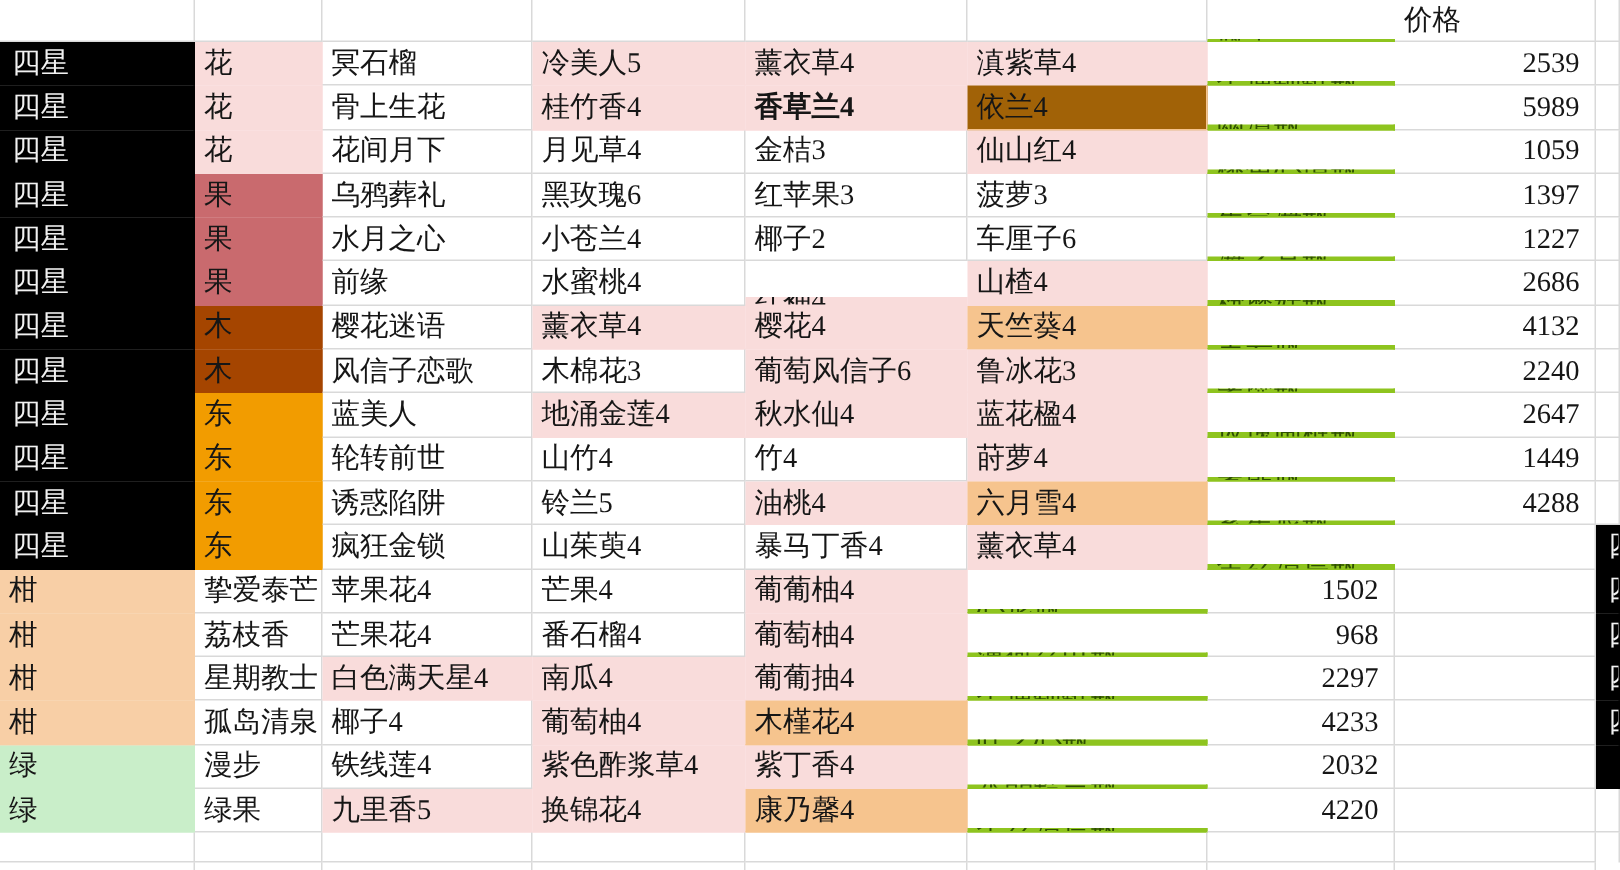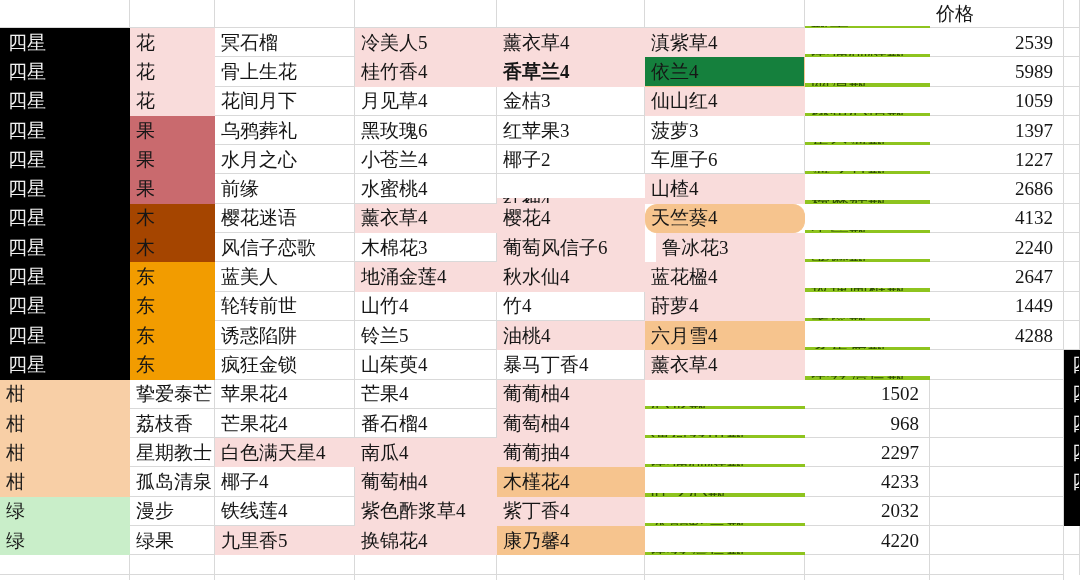--- a/index.html
+++ b/index.html
@@ -67,21 +67,21 @@
     <div class="c" style="background: rgb(249, 220, 219); border-right-color: rgb(249, 220, 219); border-bottom-color: rgb(249, 220, 219);">薰衣草4</div>
     <div class="c" style="background: rgb(249, 220, 219); border-right-color: rgb(249, 220, 219); border-bottom-color: rgb(249, 220, 219);">滇紫草4</div>
     <div class="c bottle">金属锁链瓶</div>
     <div class="c price">2539</div>
     <div class="c"></div>
     <div class="c star">四星</div>
     <div class="c" style="background: rgb(249, 220, 219); border-right-color: rgb(249, 220, 219); border-bottom-color: rgb(249, 220, 219);">花</div>
     <div class="c">骨上生花</div>
     <div class="c" style="background: rgb(249, 220, 219); border-right-color: rgb(249, 220, 219); border-bottom-color: rgb(249, 220, 219);">桂竹香4</div>
     <div class="c" style="background: rgb(249, 220, 219); border-right-color: rgb(249, 220, 219); border-bottom-color: rgb(249, 220, 219); font-weight: bold;">香草兰4</div>
-    <div class="c" style="background: #15803d; border-right-color: rgb(246, 196, 142); border-bottom-color: rgb(246, 196, 142);">依兰4</div>
+    <div class="c" style="background: #a16207; border-right-color: rgb(246, 196, 142); border-bottom-color: rgb(246, 196, 142);">依兰4</div>
     <div class="c bottle">幽潭瓶</div>
     <div class="c price">5989</div>
     <div class="c"></div>
     <div class="c star">四星</div>
     <div class="c" style="background: rgb(249, 220, 219); border-right-color: rgb(249, 220, 219); border-bottom-color: rgb(249, 220, 219);">花</div>
     <div class="c">花间月下</div>
     <div class="c">月见草4</div>
     <div class="c">金桔3</div>
     <div class="c" style="background: rgb(249, 220, 219); border-right-color: rgb(249, 220, 219); border-bottom-color: rgb(249, 220, 219);">仙山红4</div>
     <div class="c bottle">桃色心情瓶</div>
@@ -112,30 +112,30 @@
     <div class="c" style="background: rgb(249, 220, 219); border-right-color: rgb(249, 220, 219); border-bottom-color: rgb(249, 220, 219); margin-top: 24px;">红袖4</div>
     <div class="c" style="background: rgb(249, 220, 219); border-right-color: rgb(249, 220, 219); border-bottom-color: rgb(249, 220, 219);">山楂4</div>
     <div class="c bottle">粉蘑菇瓶</div>
     <div class="c price">2686</div>
     <div class="c"></div>
     <div class="c star">四星</div>
     <div class="c" style="background: rgb(165, 69, 0); border-right-color: rgb(165, 69, 0); border-bottom-color: rgb(165, 69, 0);">木</div>
     <div class="c">樱花迷语</div>
     <div class="c" style="background: rgb(249, 220, 219); border-right-color: rgb(249, 220, 219); border-bottom-color: rgb(249, 220, 219);">薰衣草4</div>
     <div class="c" style="background: rgb(249, 220, 219); border-right-color: rgb(249, 220, 219); border-bottom-color: rgb(249, 220, 219);">樱花4</div>
-    <div class="c" style="background: rgb(246, 196, 142); border-right-color: rgb(246, 196, 142); border-bottom-color: rgb(246, 196, 142); border-radius: 12px;">天竺葵4</div>
+    <div class="c" style="background: rgb(246, 196, 142); border-right-color: rgb(246, 196, 142); border-bottom-color: rgb(246, 196, 142);">天竺葵4</div>
     <div class="c bottle">金碧瓶</div>
     <div class="c price">4132</div>
     <div class="c"></div>
     <div class="c star">四星</div>
     <div class="c" style="background: rgb(165, 69, 0); border-right-color: rgb(165, 69, 0); border-bottom-color: rgb(165, 69, 0);">木</div>
     <div class="c">风信子恋歌</div>
     <div class="c">木棉花3</div>
     <div class="c" style="background: rgb(249, 220, 219); border-right-color: rgb(249, 220, 219); border-bottom-color: rgb(249, 220, 219);">葡萄风信子6</div>
-    <div class="c" style="background: rgb(249, 220, 219); border-right-color: rgb(249, 220, 219); border-bottom-color: rgb(249, 220, 219); margin-left: 11px;">鲁冰花3</div>
+    <div class="c" style="background: rgb(249, 220, 219); border-right-color: rgb(249, 220, 219); border-bottom-color: rgb(249, 220, 219);">鲁冰花3</div>
     <div class="c bottle">奢靡瓶</div>
     <div class="c price">2240</div>
     <div class="c"></div>
     <div class="c star">四星</div>
     <div class="c" style="background: rgb(242, 156, 0); border-right-color: rgb(242, 156, 0); border-bottom-color: rgb(242, 156, 0);">东</div>
     <div class="c">蓝美人</div>
     <div class="c" style="background: rgb(249, 220, 219); border-right-color: rgb(249, 220, 219); border-bottom-color: rgb(249, 220, 219);">地涌金莲4</div>
     <div class="c" style="background: rgb(249, 220, 219); border-right-color: rgb(249, 220, 219); border-bottom-color: rgb(249, 220, 219);">秋水仙4</div>
     <div class="c" style="background: rgb(249, 220, 219); border-right-color: rgb(249, 220, 219); border-bottom-color: rgb(249, 220, 219);">蓝花楹4</div>
     <div class="c bottle">玫瑰画框瓶</div>

